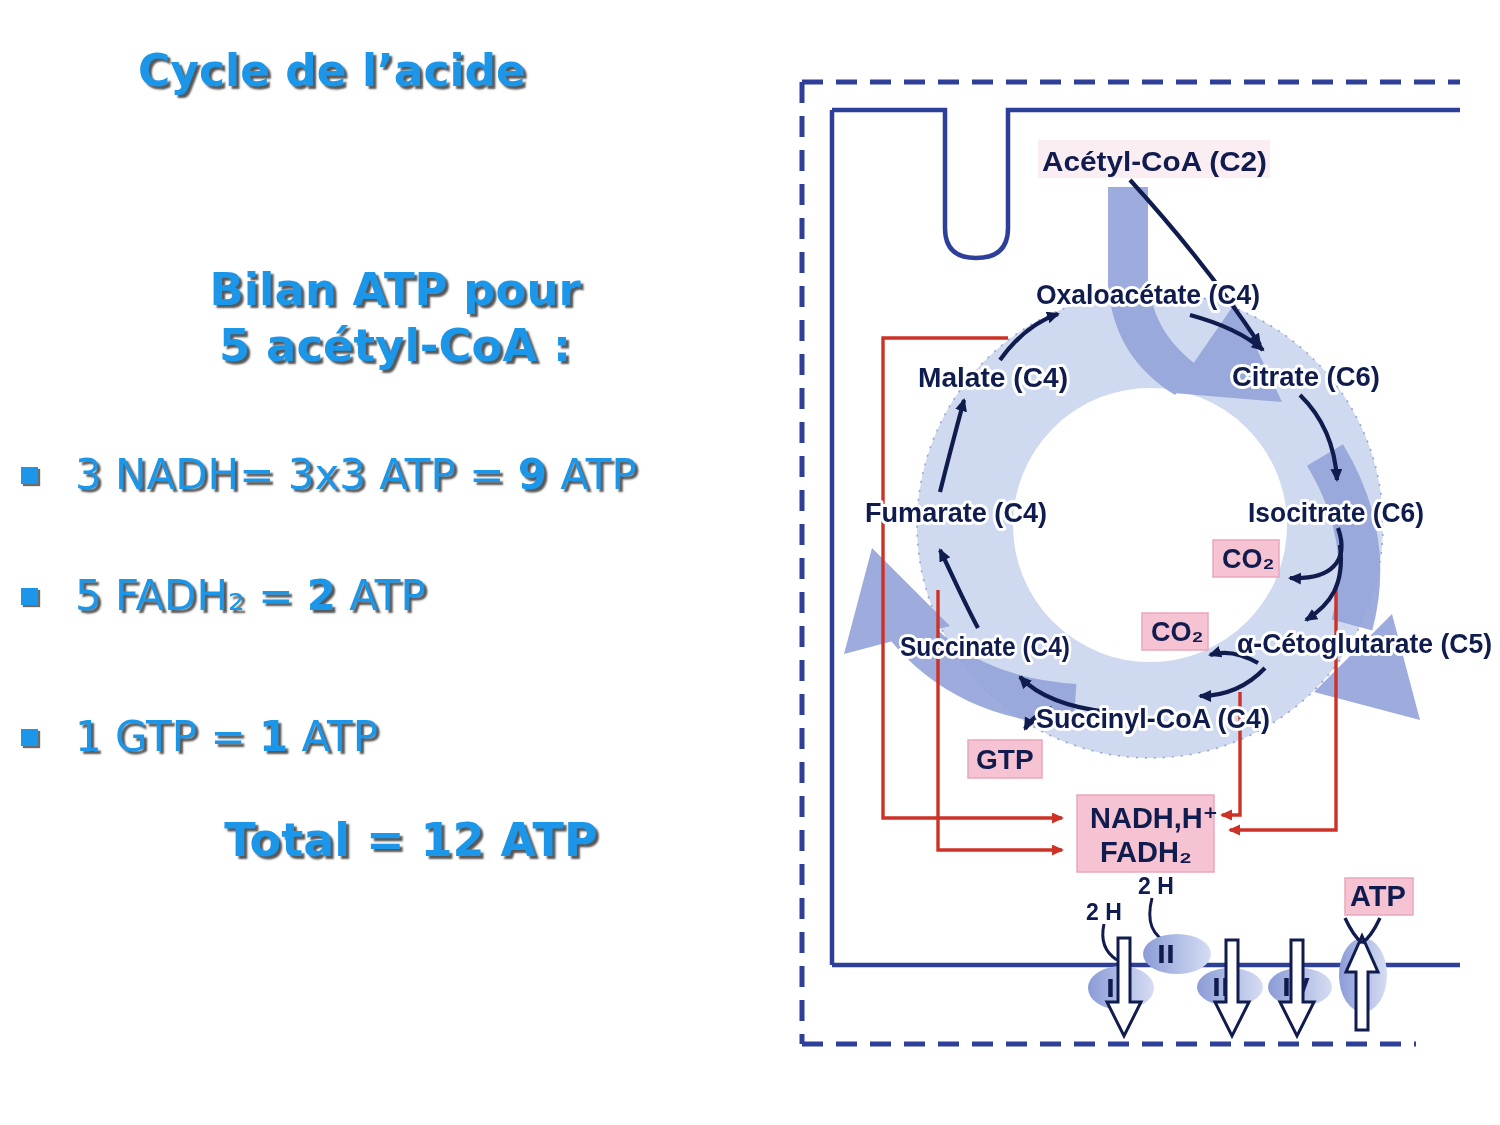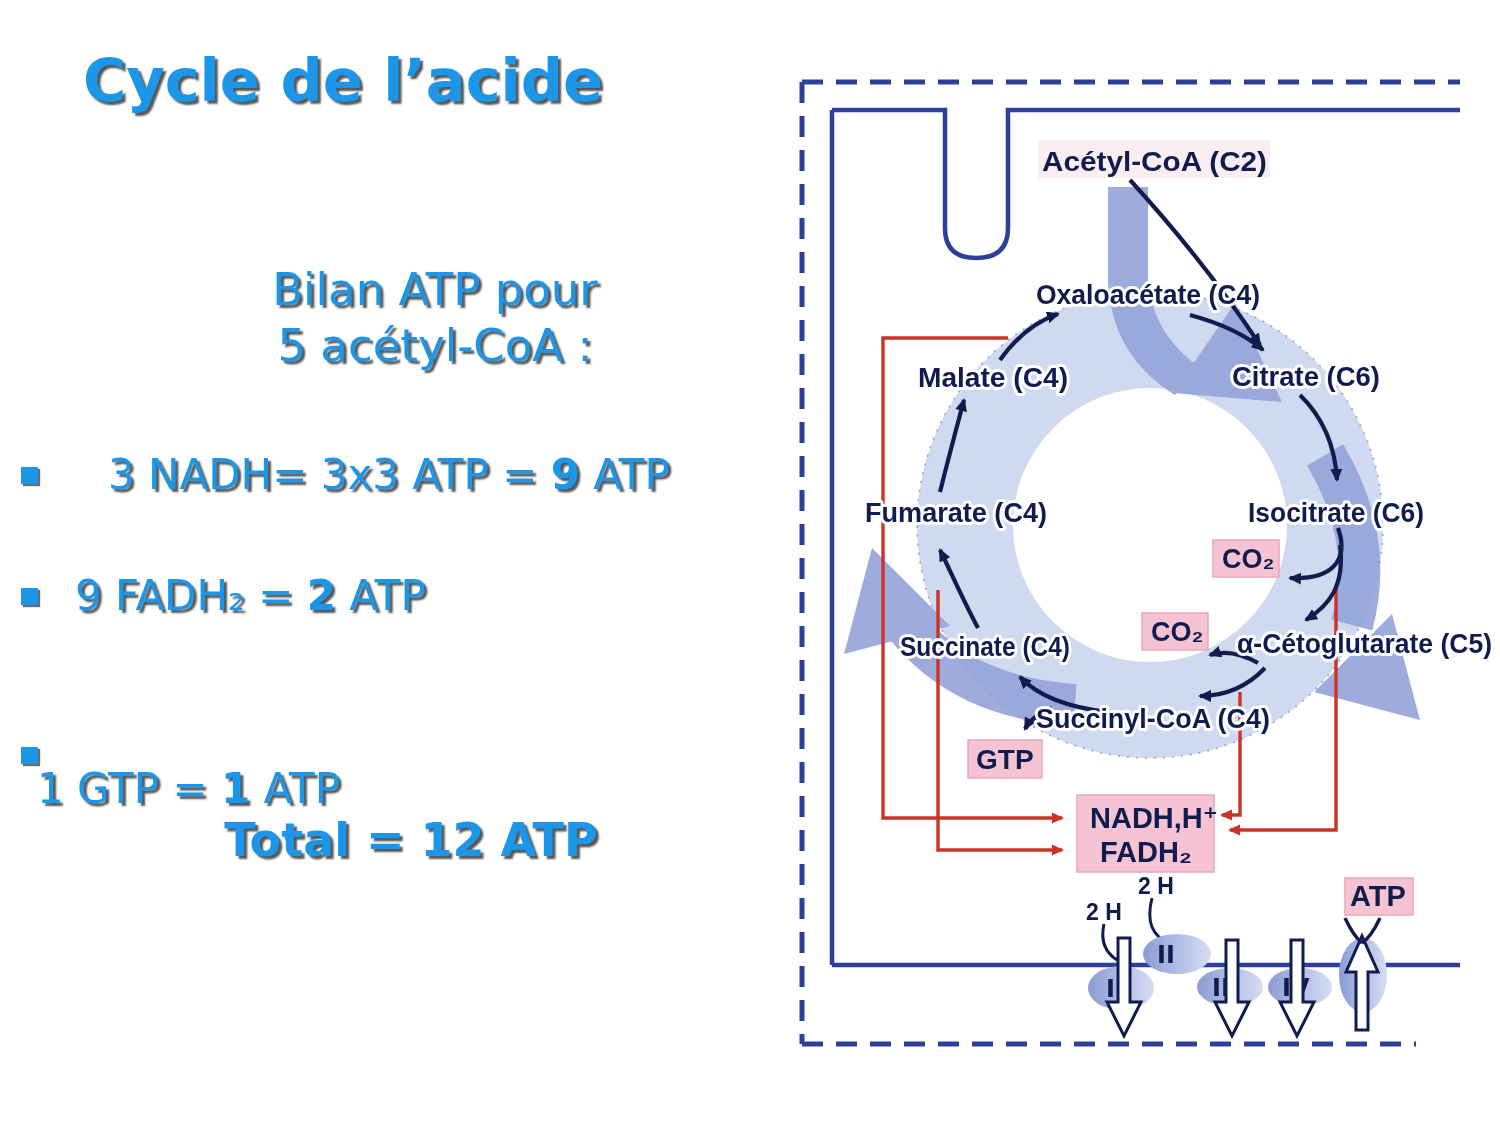--- a/index.html
+++ b/index.html
@@ -5,37 +5,37 @@
   html,body{margin:0;padding:0;background:#ffffff;}
   #stage{
     position:relative;width:1500px;height:1125px;background:#ffffff;overflow:hidden;
     font-family:"DejaVu Sans", sans-serif;
   }
   
   .blue{color:#1b96e8;}
   .shadowed{text-shadow:3px 3px 2px rgba(45,45,45,0.8);}
   #title{
     position:absolute;left:0;top:42px;width:664px;text-align:center;
-    font-size:59px;font-weight:bold;line-height:1.33;letter-spacing:0px;padding-left:11px;
+    font-size:44px;font-weight:bold;line-height:1.33;letter-spacing:0px;
   }
   #subtitle{
     position:absolute;left:0;top:262px;width:790px;text-align:center;
-    font-size:45px;font-weight:normal;line-height:1.25;padding-left:40px;
+    font-size:45px;font-weight:bold;line-height:1.25;
   }
   .bullet-row{
     position:absolute;left:0;width:800px;display:flex;align-items:flex-start;
     font-size:42px;line-height:50px;
   }
   .bullet-row .sq{
     width:17px;height:17px;background:#1b96e8;margin:17px 0 0 21px;flex:0 0 auto;
     box-shadow:2px 2px 1px rgba(45,45,45,0.7);
   }
   .bullet-row .txt{margin-left:37px;white-space:nowrap;}
   .bullet-row .b{font-weight:bold;}
-  #row1{top:450px;gap:33px;} #row2{top:571px;} #row3{top:730px;flex-direction:column;}
+  #row1{top:450px;} #row2{top:571px;} #row3{top:712px;}
   #total{
     position:absolute;left:16px;top:813px;width:790px;text-align:center;
     font-size:46px;font-weight:bold;
   }
   
   #diagram{position:absolute;left:0;top:0;}
   .mlabel{
     font-family:"Liberation Sans","DejaVu Sans",sans-serif;
     font-weight:bold;fill:#111c4e;
     paint-order:stroke;stroke:#ffffff;stroke-width:6px;stroke-linejoin:round;
@@ -55,21 +55,21 @@
     <div>5 acétyl-CoA :</div>
   </div>
 
   <div id="row1" class="bullet-row">
     <div class="sq"></div>
     <div class="txt blue shadowed"><span>3 NADH= 3x3 ATP = </span><span class="b">9</span><span> ATP</span></div>
   </div>
 
   <div id="row2" class="bullet-row">
     <div class="sq"></div>
-    <div class="txt blue shadowed"><span>9 FADH₂ = </span><span class="b">2</span><span> ATP</span></div>
+    <div class="txt blue shadowed"><span>5 FADH₂ = </span><span class="b">2</span><span> ATP</span></div>
   </div>
 
   <div id="row3" class="bullet-row">
     <div class="sq"></div>
     <div class="txt blue shadowed"><span>1 GTP = </span><span class="b">1</span><span> ATP</span></div>
   </div>
 
   <div id="total" class="blue shadowed">Total = 12 ATP</div>
 
   <svg id="diagram" width="1500" height="1125" viewBox="0 0 1500 1125">

